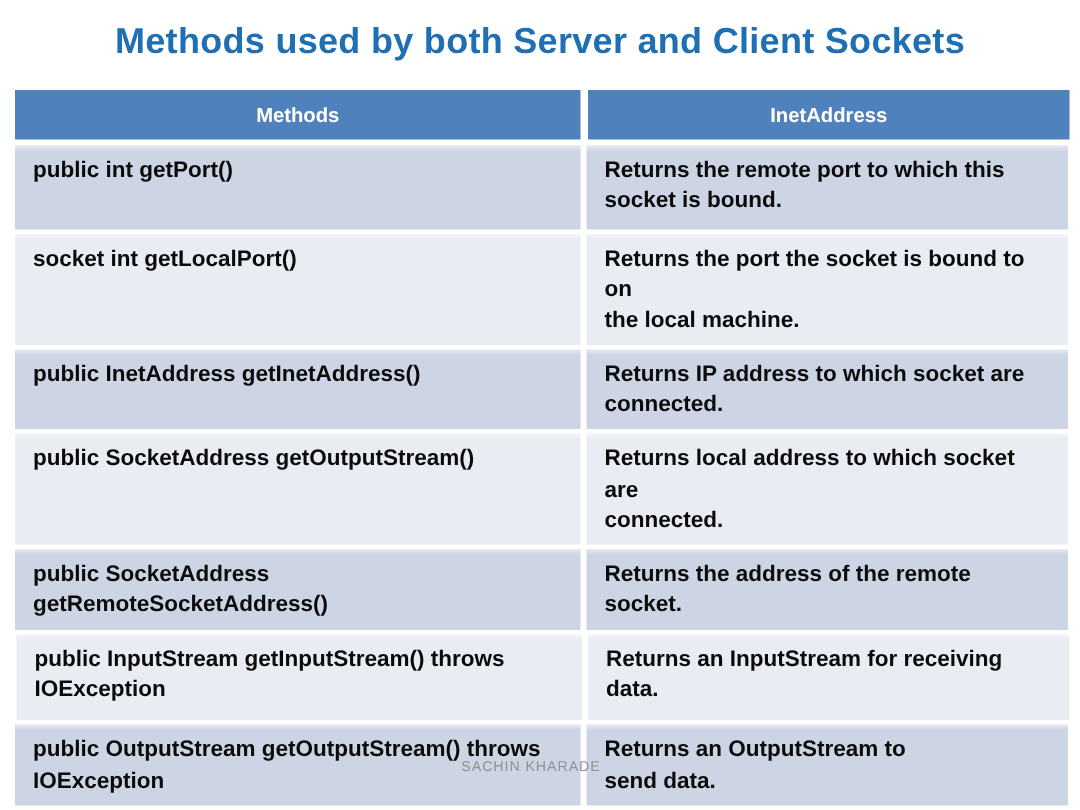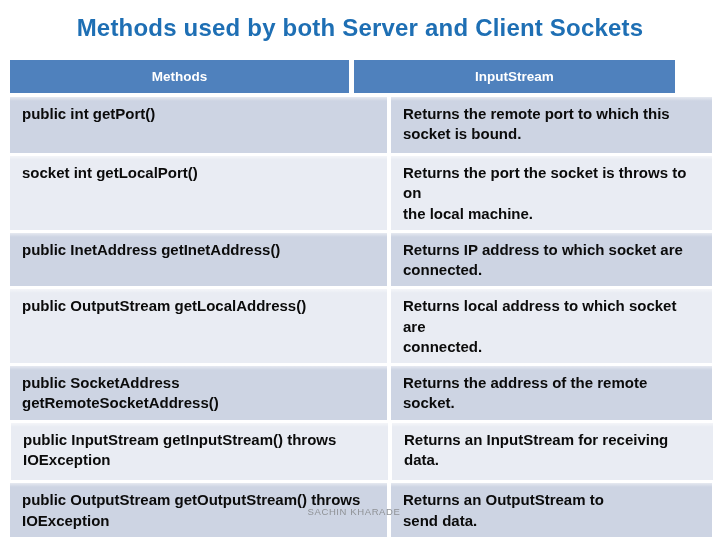--- a/index.html
+++ b/index.html
@@ -33,21 +33,21 @@
   .th {
     background: var(--header-bg, #4F81BD);
     color: #ffffff;
     font-weight: bold;
     font-size: 13.5px;
     height: 33px;
     display: flex;
     align-items: center;
     justify-content: center;
   }
-  .th-left  { width: 339px; }
+  .th-left  { width: 377px; }
   .th-right { width: 321px; }
   .tr {
     display: flex;
     gap: 4px;
     margin-bottom: 3px;
   }
   .td {
     font-size: 15px;
     font-weight: bold;
     color: #0b0b0b;
@@ -79,43 +79,43 @@
 </style>
 </head>
 <body style="--title-color: #1E6FB4; --header-bg: #4F81BD; --row-dark: #CDD4E3; --row-light: #E9ECF3; --footer-color: #8F9296;">
 
 <div class="slide">
   <h1 class="title">Methods used by both Server and Client Sockets</h1>
 
   <div class="table">
     <div class="thead">
       <div class="th th-left">Methods</div>
-      <div class="th th-right">InputStream</div>
+      <div class="th th-right">InetAddress</div>
     </div>
     <div id="rows">
   <div class="tr dark">
     <div class="td td-method">public int getPort()</div>
     <div class="td td-desc">Returns the remote port to which this
 socket is bound.</div>
   </div>
 
   <div class="tr light">
     <div class="td td-method">socket int getLocalPort()</div>
-    <div class="td td-desc">Returns the port the socket is throws to on
+    <div class="td td-desc">Returns the port the socket is bound to on
 the local machine.</div>
   </div>
 
   <div class="tr dark">
     <div class="td td-method">public InetAddress getInetAddress()</div>
     <div class="td td-desc">Returns IP address to which socket are
 connected.</div>
   </div>
 
   <div class="tr light">
-    <div class="td td-method">public OutputStream getLocalAddress()</div>
+    <div class="td td-method">public SocketAddress getOutputStream()</div>
     <div class="td td-desc">Returns local address to which socket are
 connected.</div>
   </div>
 
   <div class="tr dark">
     <div class="td td-method">public SocketAddress getRemoteSocketAddress()</div>
     <div class="td td-desc">Returns the address of the remote socket.</div>
   </div>
 
   <div class="tr light">

